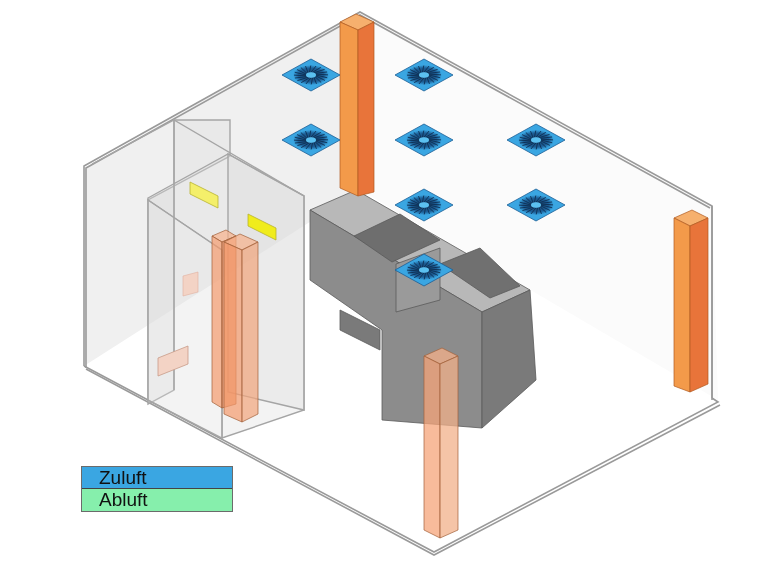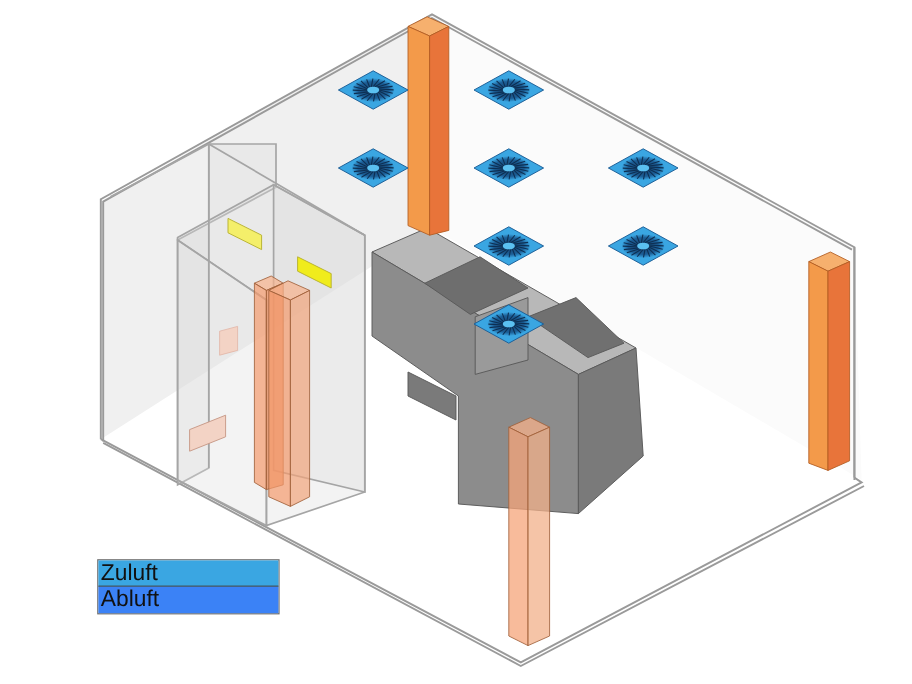--- a/index.html
+++ b/index.html
@@ -1,19 +1,19 @@
 <!DOCTYPE html>
 <html><head>
 <meta charset="utf-8">
 <style>
   html, body { margin:0; padding:0; background:#ffffff; }
   body { width:760px; height:570px; position:relative; overflow:hidden; font-family:"Liberation Sans", sans-serif; }
   #scene { position:absolute; left:0; top:0; width:760px; height:570px; }
   .legend { position:absolute; left:81px; top:466px; width:150px; border:1px solid #6b6b6b; }
-  .legend-row { height:22px; line-height:22px; font-size:19px; color:#111; padding-left:2px; border-bottom:1px solid #444; box-sizing:border-box; overflow:hidden; white-space:nowrap; }
+  .legend-row { height:22px; line-height:22px; font-size:19px; color:#111; padding-left:17px; border-bottom:1px solid #444; box-sizing:border-box; overflow:hidden; white-space:nowrap; }
   .legend-row:last-child { border-bottom:none; }
 </style>
 </head>
 <body>
 
 <svg id="scene" viewBox="0 0 760 570">
   <defs>
     <radialGradient id="fanGrad" cx="50%" cy="50%" r="50%">
       <stop offset="0%" stop-color="#7fd0f5"></stop>
       <stop offset="30%" stop-color="#1a4f80"></stop>
@@ -284,14 +284,14 @@
         <line x1="426.93892626146237" y1="267.73475241575017" x2="437.61043066713705" y2="264.3676982633" stroke="#0d2f52" stroke-width="0.9"></line>
         <line x1="428.04508497187476" y1="268.35420129358107" x2="440.0919598627442" y2="266.96895279880204" stroke="#0d2f52" stroke-width="0.9"></line>
         <line x1="428.75528258147574" y1="269.13475241575014" x2="440.9982959077089" y2="269.86690735290495" stroke="#0d2f52" stroke-width="0.9"></line>
         <ellipse cx="424" cy="270" rx="5" ry="2.8" fill="#5bc0f0"></ellipse>
       </g>
     </g>
 </svg>
 
 <div class="legend">
   <div class="legend-row" style="background:#3aa6e2">Zuluft</div>
-  <div class="legend-row" style="background:#3b82f6">Abluft</div>
+  <div class="legend-row" style="background:#86efac">Abluft</div>
 </div>
 
 </body></html>

